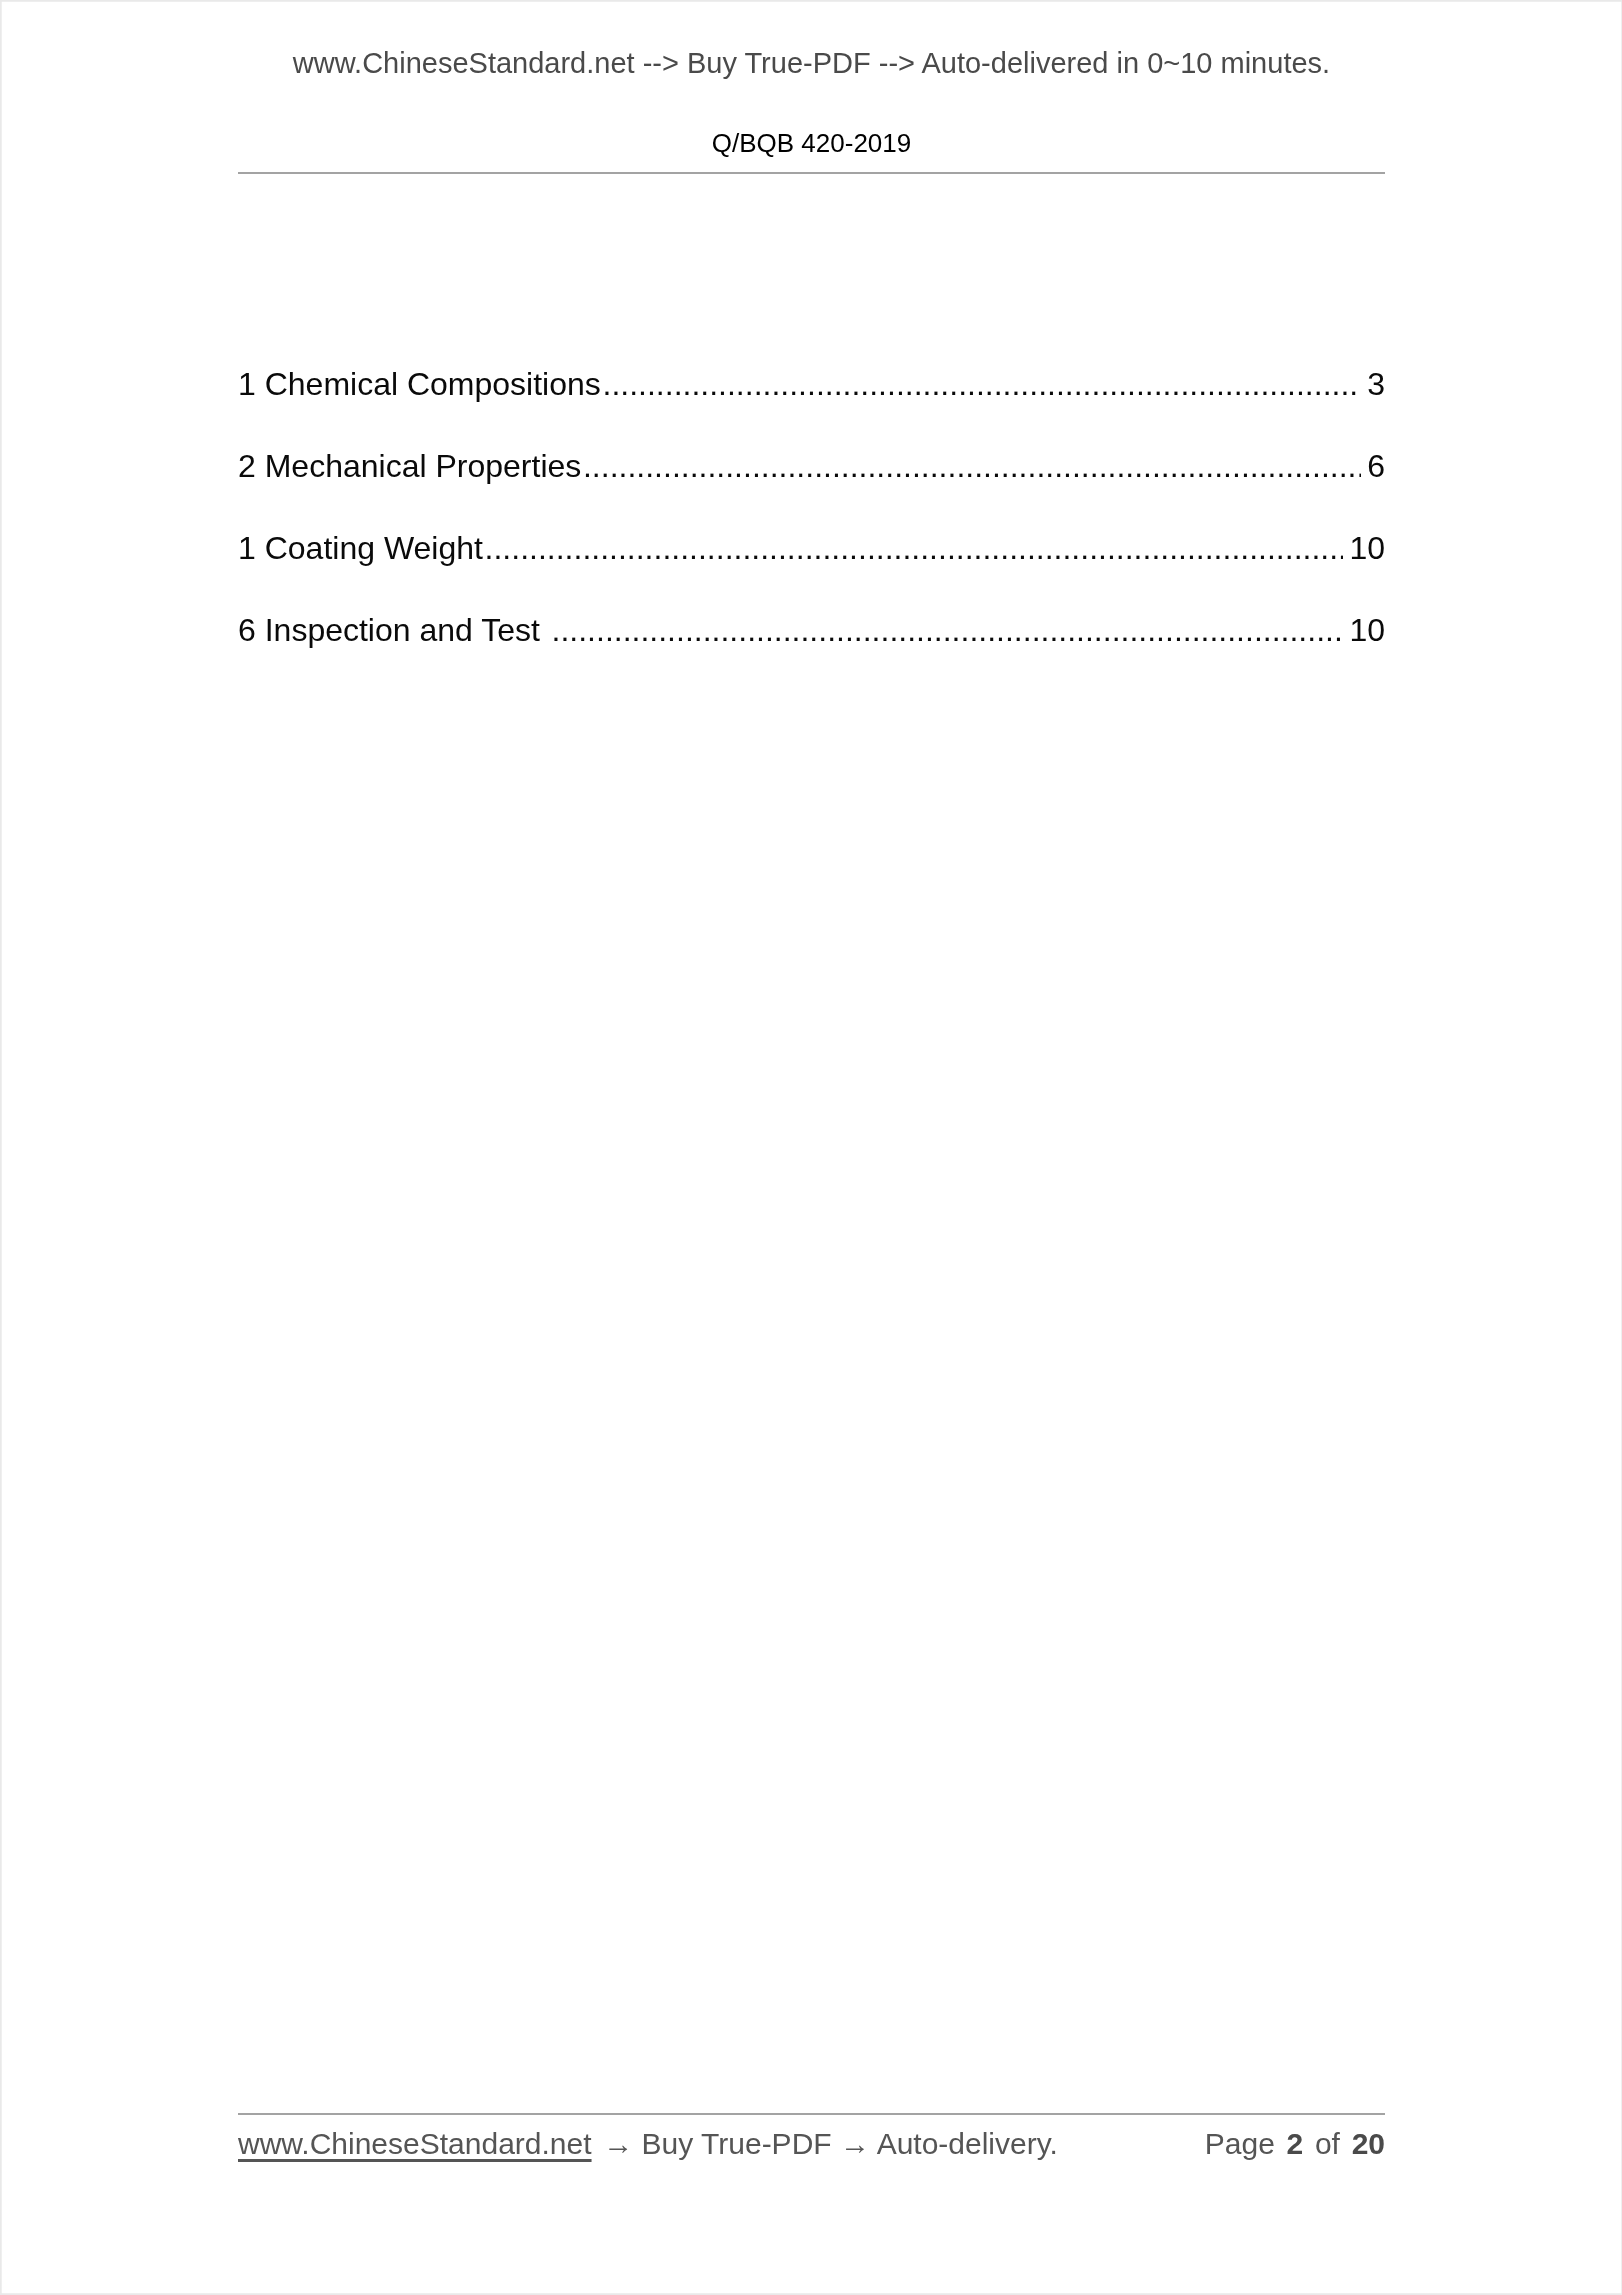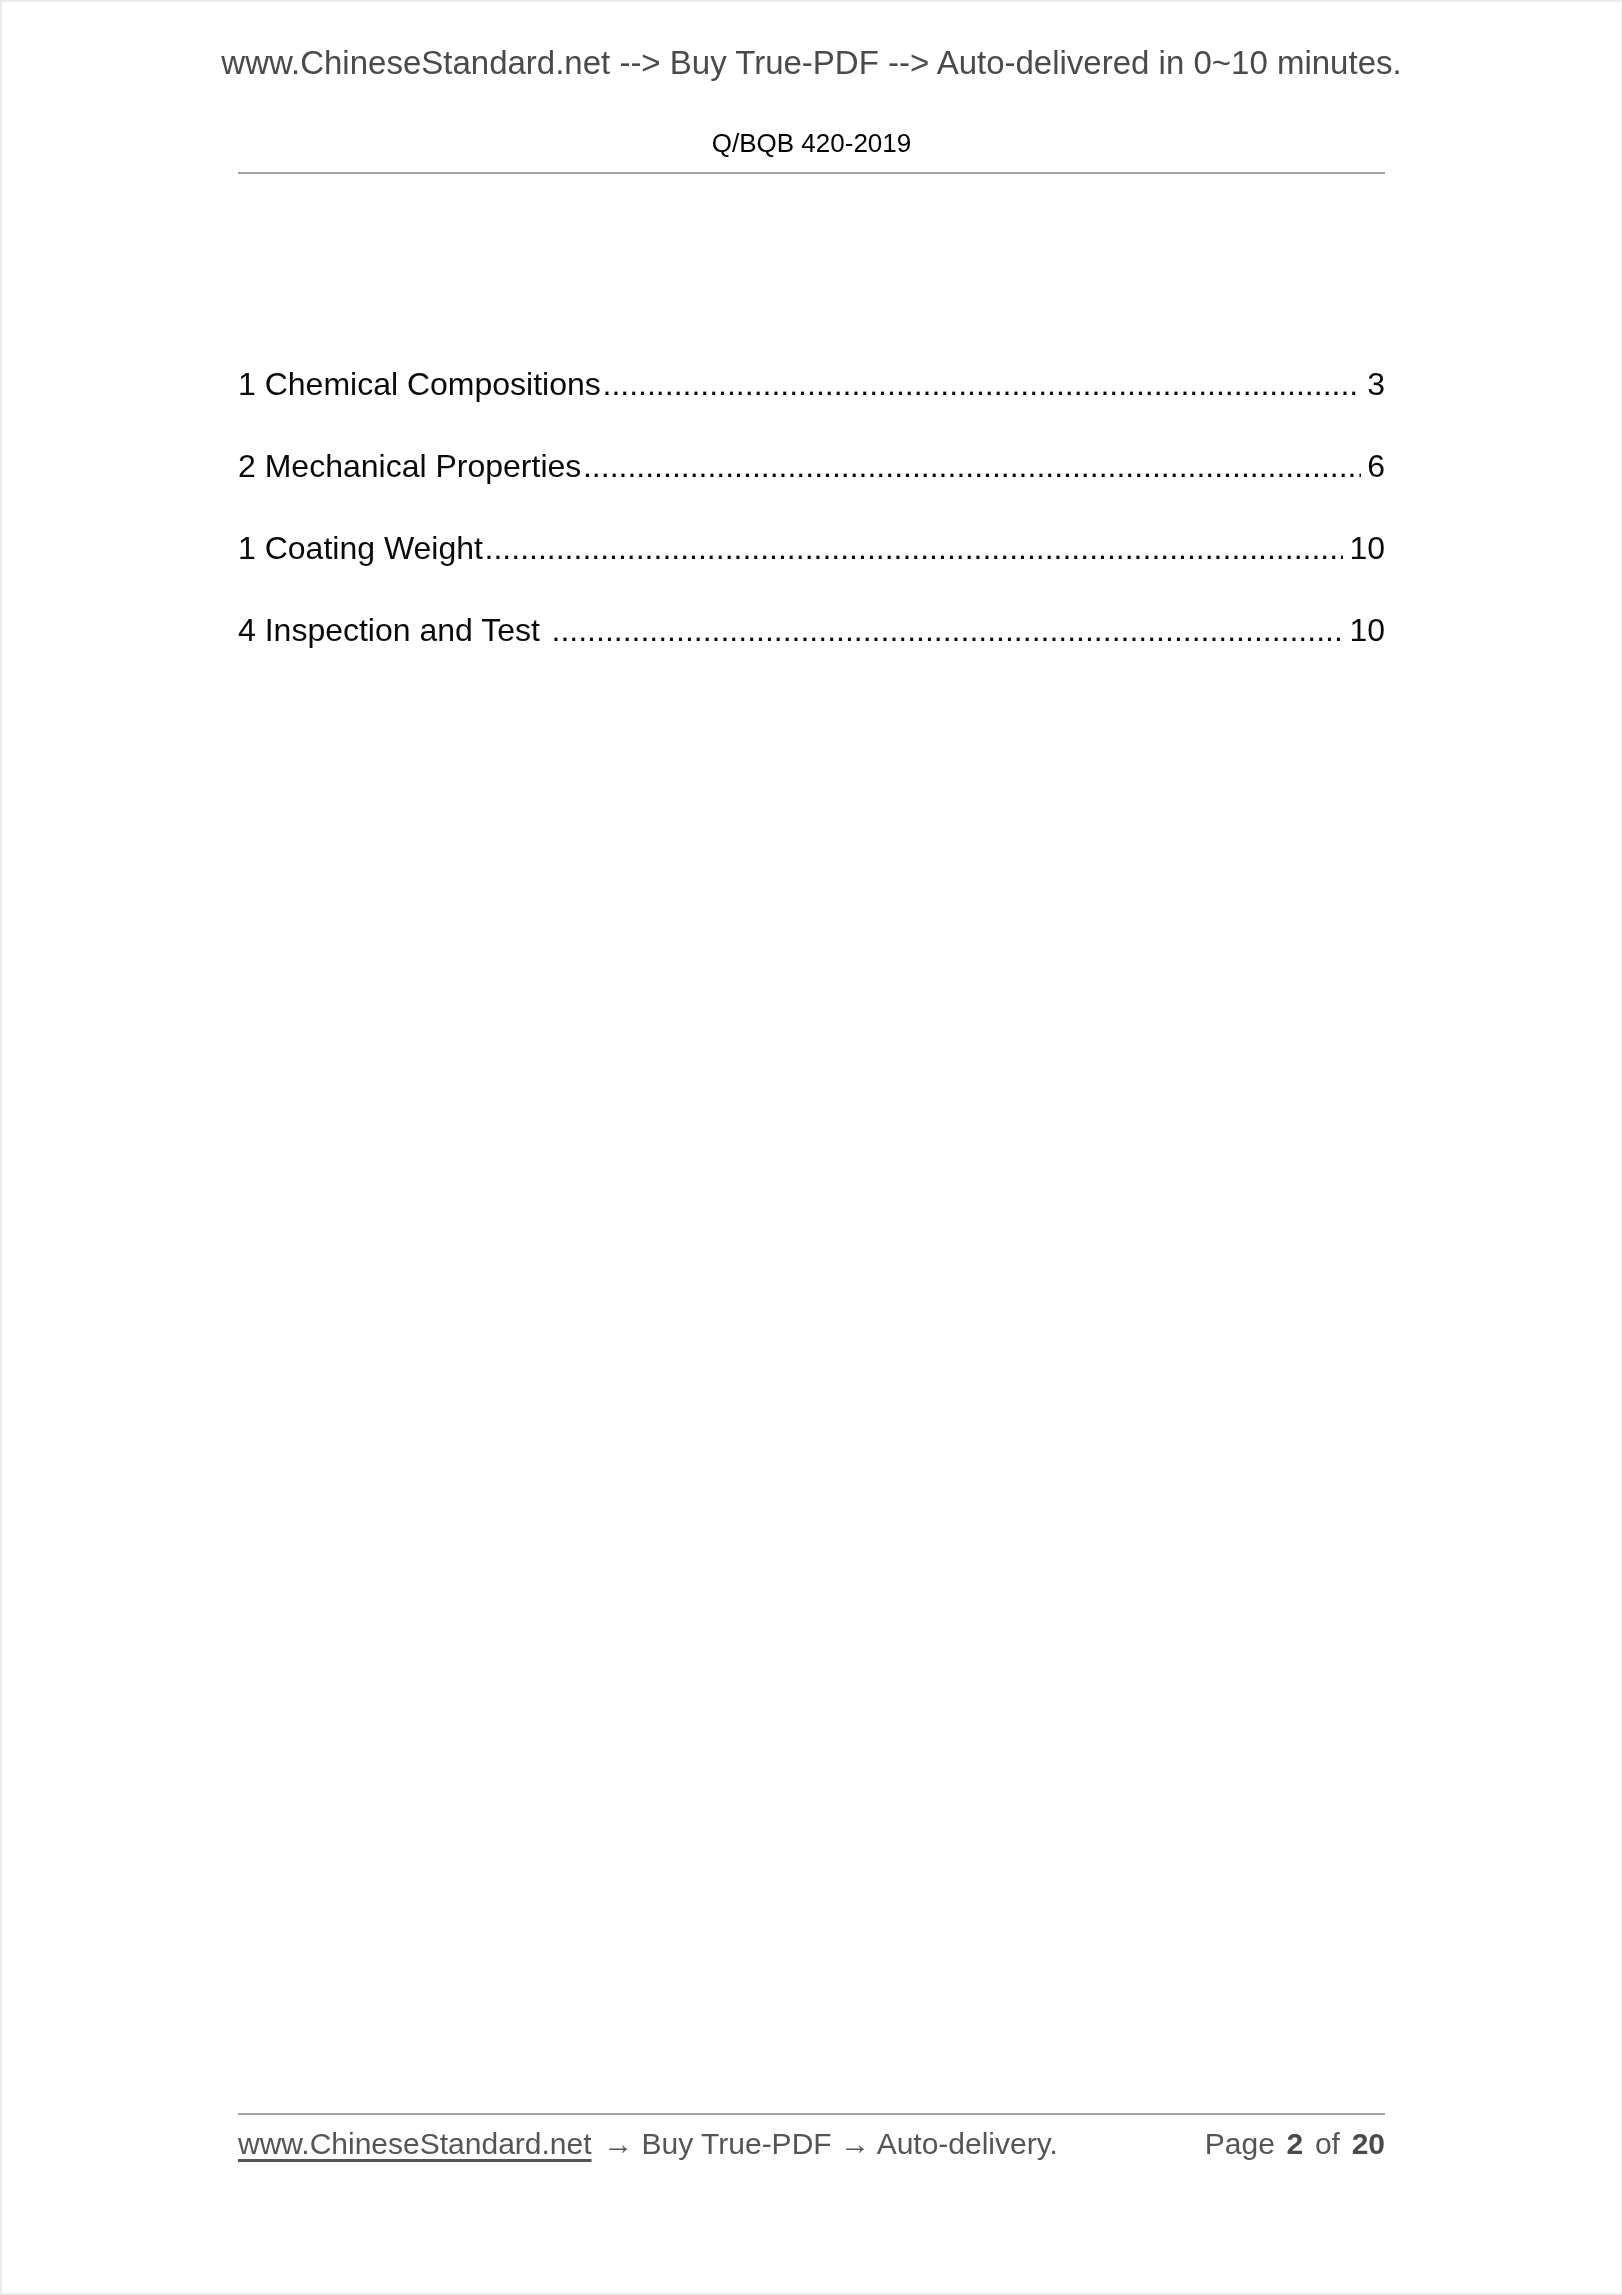--- a/index.html
+++ b/index.html
@@ -16,21 +16,21 @@
     font-family: "Liberation Sans", "DejaVu Sans", sans-serif;
     overflow: hidden;
   }
   
   .banner {
     position: absolute;
     top: 43px;
     left: 0;
     width: 100%;
     text-align: center;
-    font-size: 33px;
+    font-size: 29px;
     line-height: 40px;
     color: #4a4a4a;
     white-space: nowrap;
   }
   .doc-code {
     position: absolute;
     top: 127px;
     left: 0;
     width: 100%;
     text-align: center;
@@ -135,21 +135,21 @@
       <span class="toc-label">2 Mechanical Properties</span>
       <span class="leader"></span>
       <span class="toc-page">6</span>
     </div>
     <div class="toc-row">
       <span class="toc-label">1 Coating Weight</span>
       <span class="leader"></span>
       <span class="toc-page">10</span>
     </div>
     <div class="toc-row">
-      <span class="toc-label">4 Inspection and Test</span>
+      <span class="toc-label">6 Inspection and Test</span>
       <span class="leader"></span>
       <span class="toc-page">10</span>
     </div>
   </div>
 
   <div class="footer">
     <span class="footer-left">
       <span class="footer-link">www.ChineseStandard.net</span><span class="sep"></span><span>→ Buy True-PDF → Auto-delivery.</span>
     </span>
     <span class="footer-spacer"></span>

